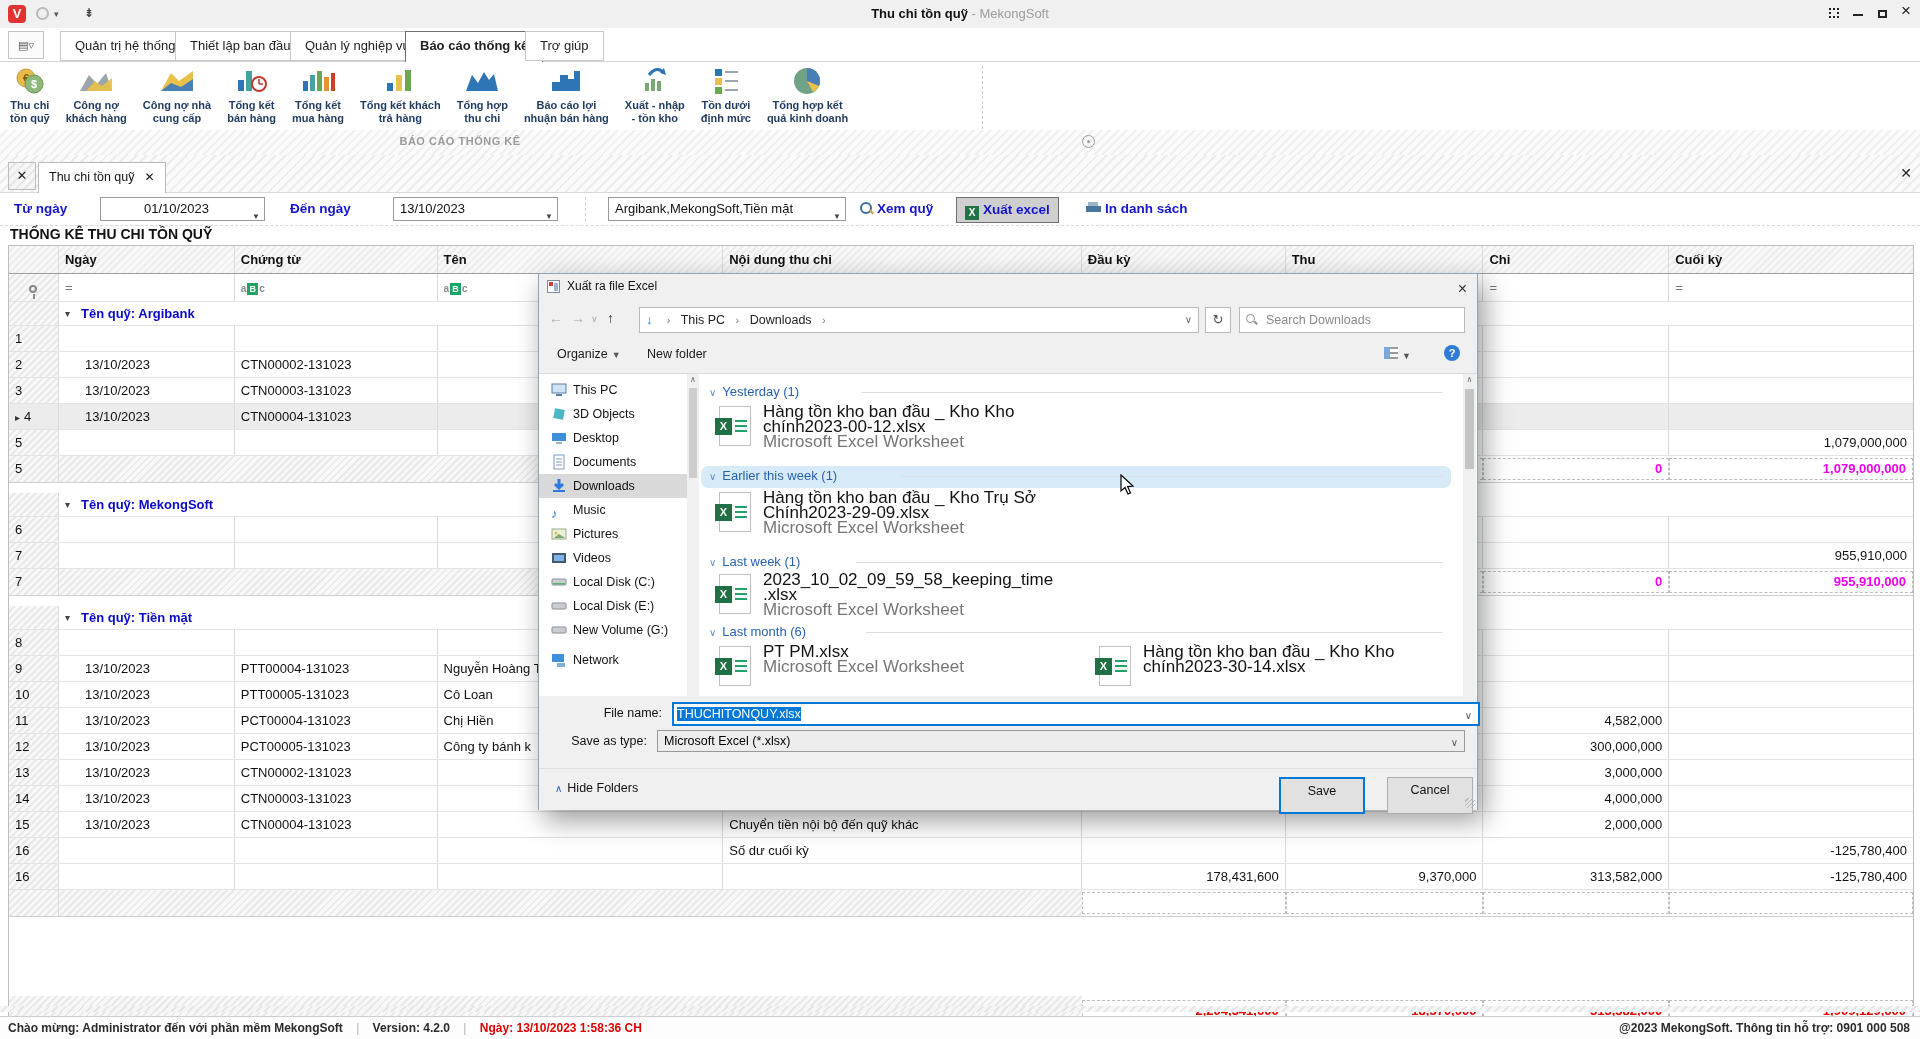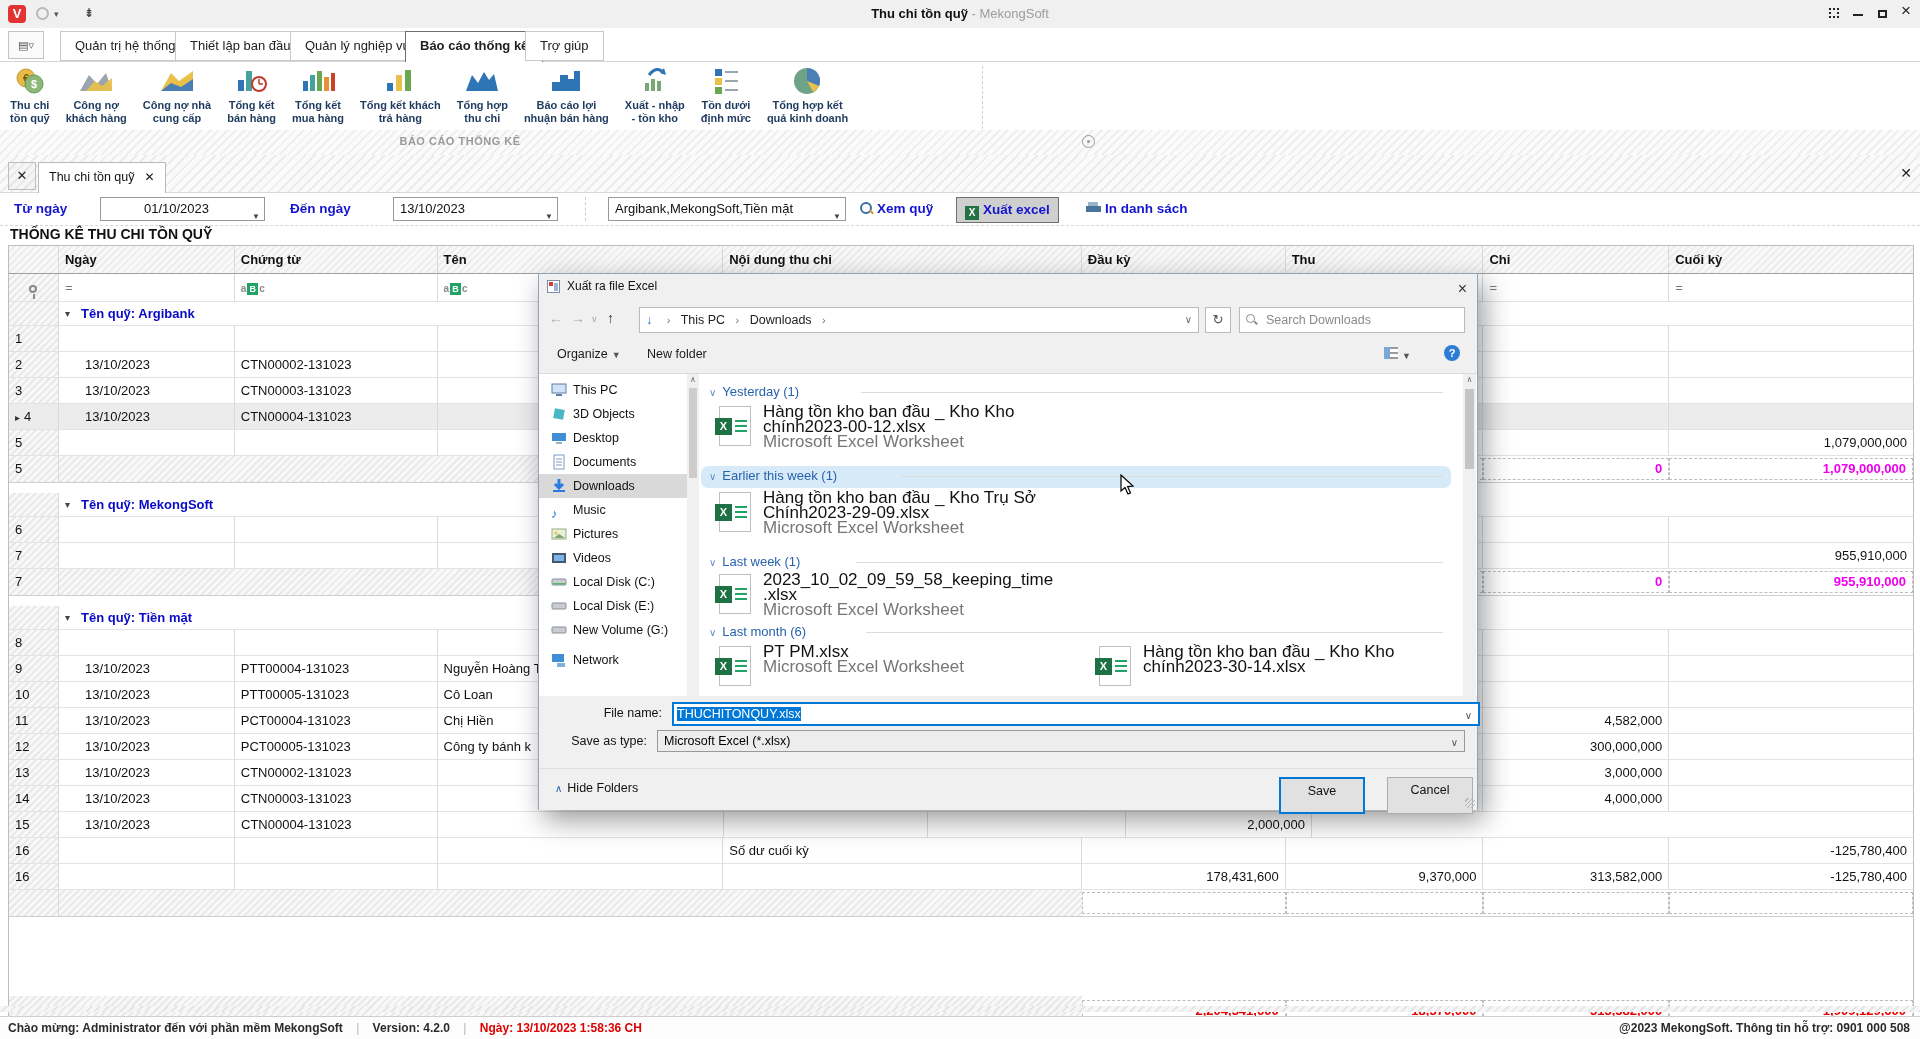--- a/index.html
+++ b/index.html
@@ -561,20 +561,21 @@
       <div class="c r c-thu"></div>
     <div class="c r c-chi">4,000,000</div>
       <div class="c r c-cuoi"></div>
   </div>
   <div class="trow">
     <div class="c c-num hatch">15</div>
       <div class="c c-ind"></div>
     <div class="c c-date">13/10/2023</div>
       <div class="c c-doc">CTN00004-131023</div>
     <div class="c c-ten"></div>
+      <div class="c c-noi">Chuyển tiền nội bộ đến quỹ khác</div>
     <div class="c r c-dau"></div>
       <div class="c r c-thu"></div>
     <div class="c r c-chi">2,000,000</div>
       <div class="c r c-cuoi"></div>
   </div>
   <div class="trow">
     <div class="c c-num hatch">16</div>
       <div class="c c-ind"></div>
     <div class="c c-date"></div>
       <div class="c c-doc"></div>

